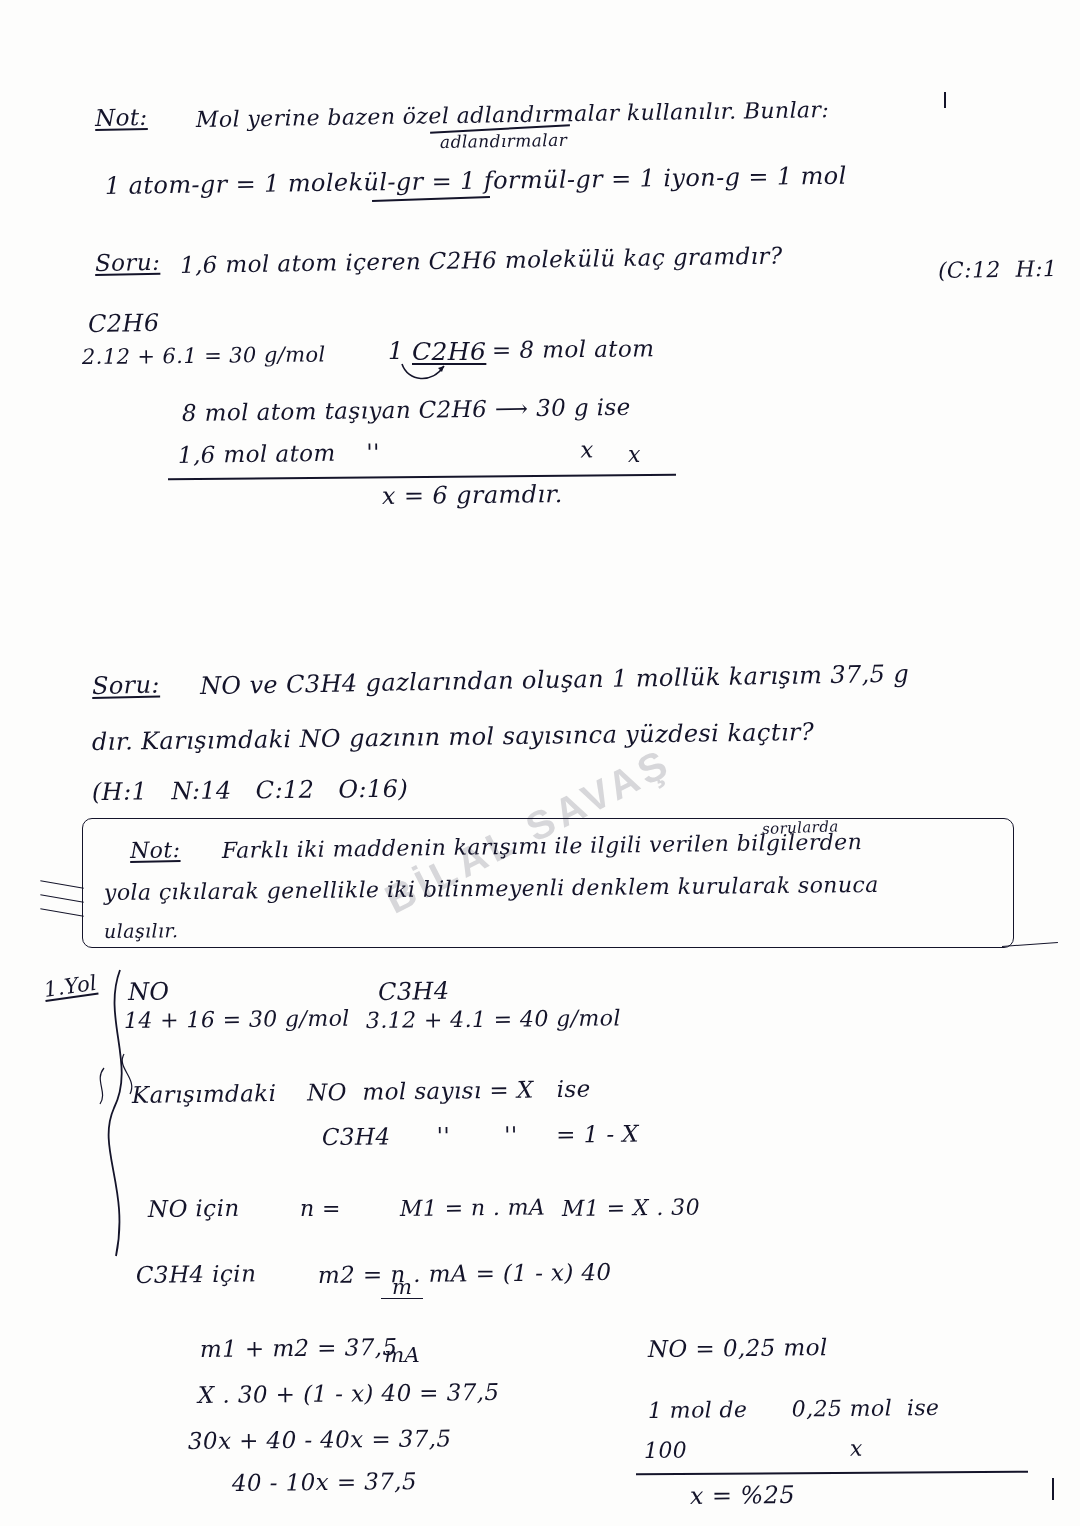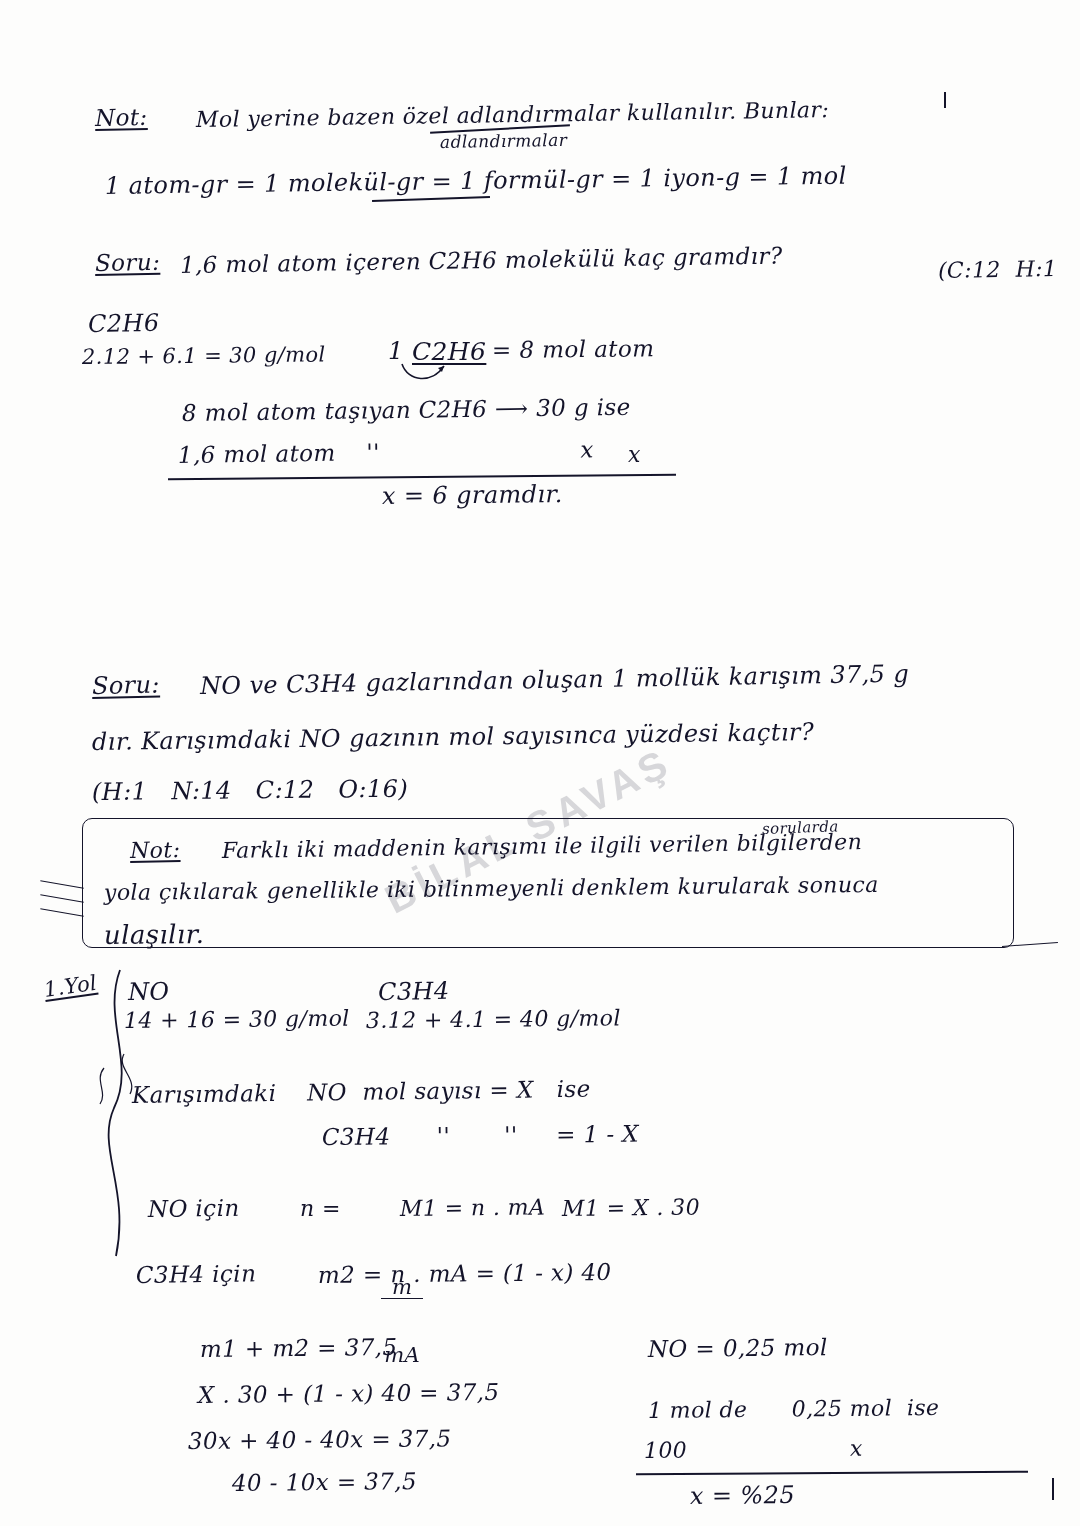--- a/index.html
+++ b/index.html
@@ -112,21 +112,21 @@
   <div class="hw" style="left:92px; top:728px; font-size:24px; transform:rotate(-0.8deg);">dır. Karışımdaki NO gazının mol sayısınca yüzdesi kaçtır?</div>
   <div class="hw" style="left:92px; top:778px; font-size:24px; transform:rotate(-0.6deg);">(H:1   N:14   C:12   O:16)</div>
 
   <div class="watermark" style="left:388px; top:880px; font-size:40px;">BİLAL SAVAŞ</div>
 
   <div class="box" style="left:82px; top:818px; width:930px; height:128px;"></div>
   <div class="hw ul" style="left:130px; top:838px; font-size:22px; transform:rotate(-1deg);">Not:</div>
   <div class="hw" style="left:222px; top:838px; font-size:22px; transform:rotate(-0.8deg);">Farklı iki maddenin karışımı ile ilgili verilen bilgilerden</div>
   <div class="hw" style="left:762px; top:820px; font-size:15px; transform:rotate(-2deg);">sorularda</div>
   <div class="hw" style="left:104px; top:880px; font-size:22px; transform:rotate(-0.6deg);">yola çıkılarak genellikle iki bilinmeyenli denklem kurularak sonuca</div>
-  <div class="hw" style="left:104px; top:920px; font-size:26px; transform:rotate(-0.6deg);">ulaşılır.</div>
+  <div class="hw" style="left:104px; top:920px; font-size:19px; transform:rotate(-0.6deg);">ulaşılır.</div>
 
   <div class="tick" style="left:40px; top:884px; width:44px; transform:rotate(10deg);"></div>
   <div class="tick" style="left:40px; top:898px; width:44px; transform:rotate(10deg);"></div>
   <div class="tick" style="left:40px; top:912px; width:44px; transform:rotate(10deg);"></div>
 
   <div class="hw ul" style="left:44px; top:978px; font-size:21px; transform:rotate(-8deg);">1.Yol</div>
   <svg class="curve" style="left:86px; top:968px; width:60px; height:290px;" viewBox="0 0 60 290">
     <path d="M34 2 C16 50, 50 96, 28 140 C10 180, 44 220, 30 288" stroke="#14142a" stroke-width="1.8" fill="none"></path>
     <path d="M38 86 C30 100, 52 110, 44 126" stroke="#14142a" stroke-width="1.2" fill="none"></path>
     <path d="M18 100 C8 112, 22 124, 14 136" stroke="#14142a" stroke-width="1.2" fill="none"></path>

